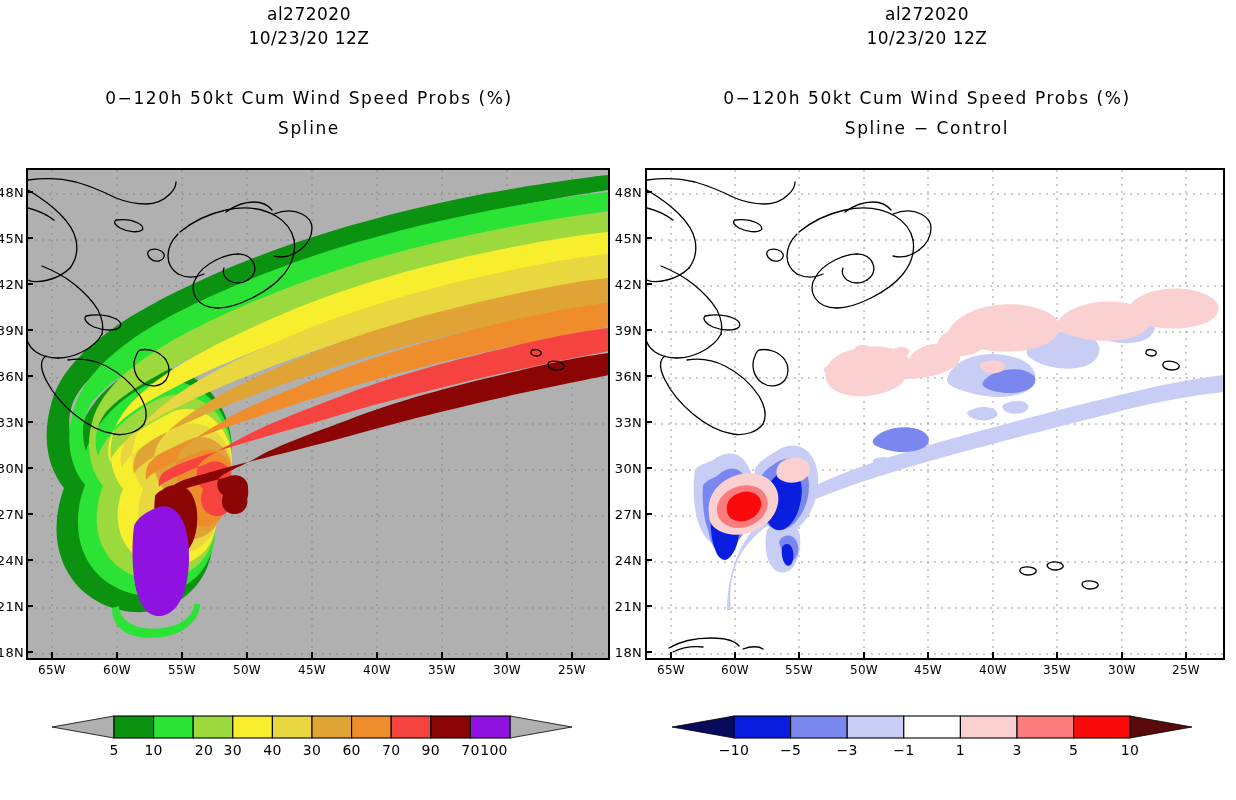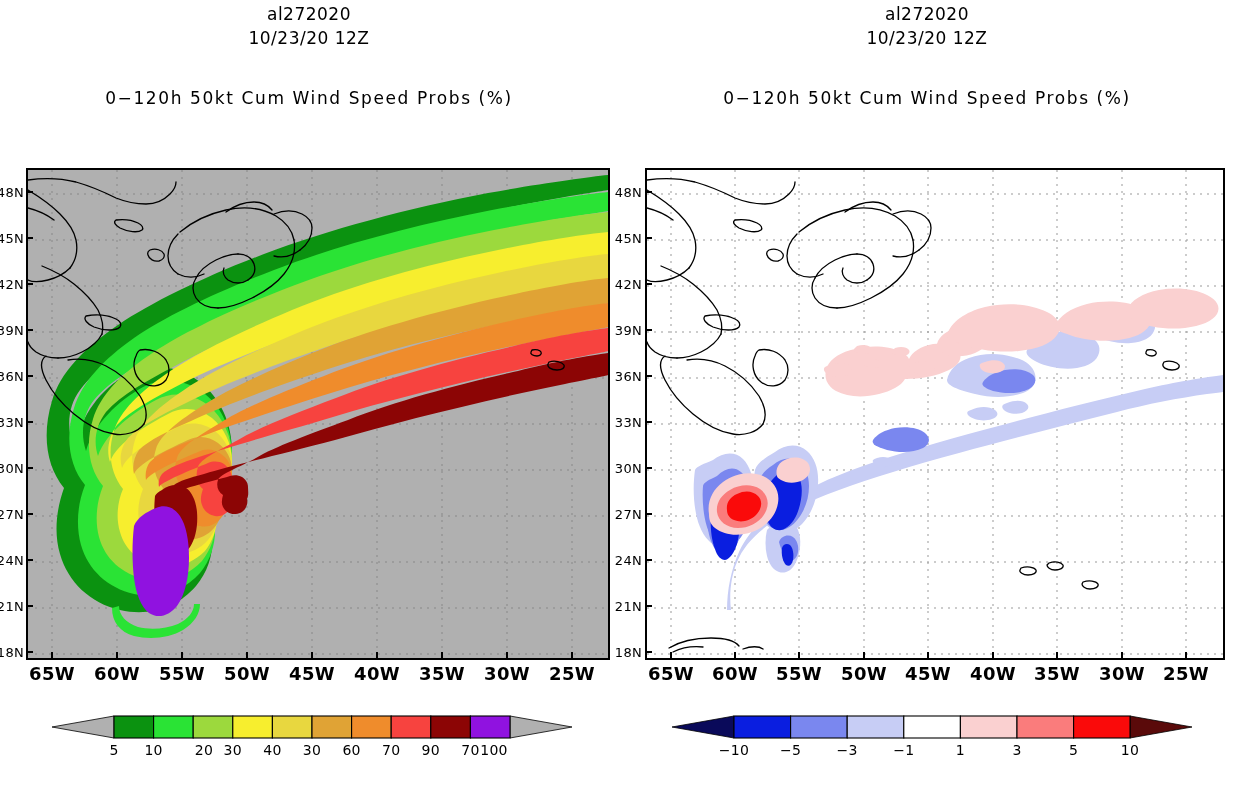--- a/index.html
+++ b/index.html
@@ -98,26 +98,25 @@
   .ylabel {
     position: absolute;
     font-size: 13px;
     letter-spacing: 0.3px;
     text-align: right;
     white-space: nowrap;
     transform: translateY(-50%);
   }
   .xlabel {
     position: absolute;
-    font-size: 18px;
+    font-size: 12px;
     letter-spacing: 0.3px;
     text-align: center;
     white-space: nowrap;
     transform: translateX(-50%);
-    font-weight: bold;
   }
   .tick-h {
     position: absolute;
     width: 7px;
     height: 2px;
     background: #000000;
     transform: translateY(-50%);
   }
   .tick-v {
     position: absolute;
@@ -156,20 +155,21 @@
 </head>
 <body>
 
 <div class="page">
 
   <div class="panel panel-left">
 
     <div class="title-storm">al272020</div>
     <div class="title-date">10/23/20 12Z</div>
     <div class="title-main">0−120h 50kt Cum Wind Speed Probs (%)</div>
+    <div class="title-sub">Spline</div>
 
     <div class="map-frame map-left">
       <div class="map-inner">
         <svg class="map-svg" viewBox="0 0 580 488" preserveAspectRatio="none">
           <defs>
             <clipPath id="clipL">
                 <rect x="0" y="0" width="580" height="488"></rect>
               </clipPath>
           </defs>
           <g clip-path="url(#clipL)">
@@ -371,20 +371,21 @@
         <div class="cbar-tick" style="left:442px;">100</div>
       </div>
     </div>
   </div>
 
   <div class="panel panel-right">
 
     <div class="title-storm">al272020</div>
     <div class="title-date">10/23/20 12Z</div>
     <div class="title-main">0−120h 50kt Cum Wind Speed Probs (%)</div>
+    <div class="title-sub">Spline − Control</div>
 
     <div class="map-frame map-right" style="left:27px;">
       <div class="map-inner">
         <svg class="map-svg" viewBox="0 0 576 488" preserveAspectRatio="none">
           <defs>
             <clipPath id="clipR">
                 <rect x="0" y="0" width="576" height="488"></rect>
               </clipPath>
           </defs>
           <g clip-path="url(#clipR)">

